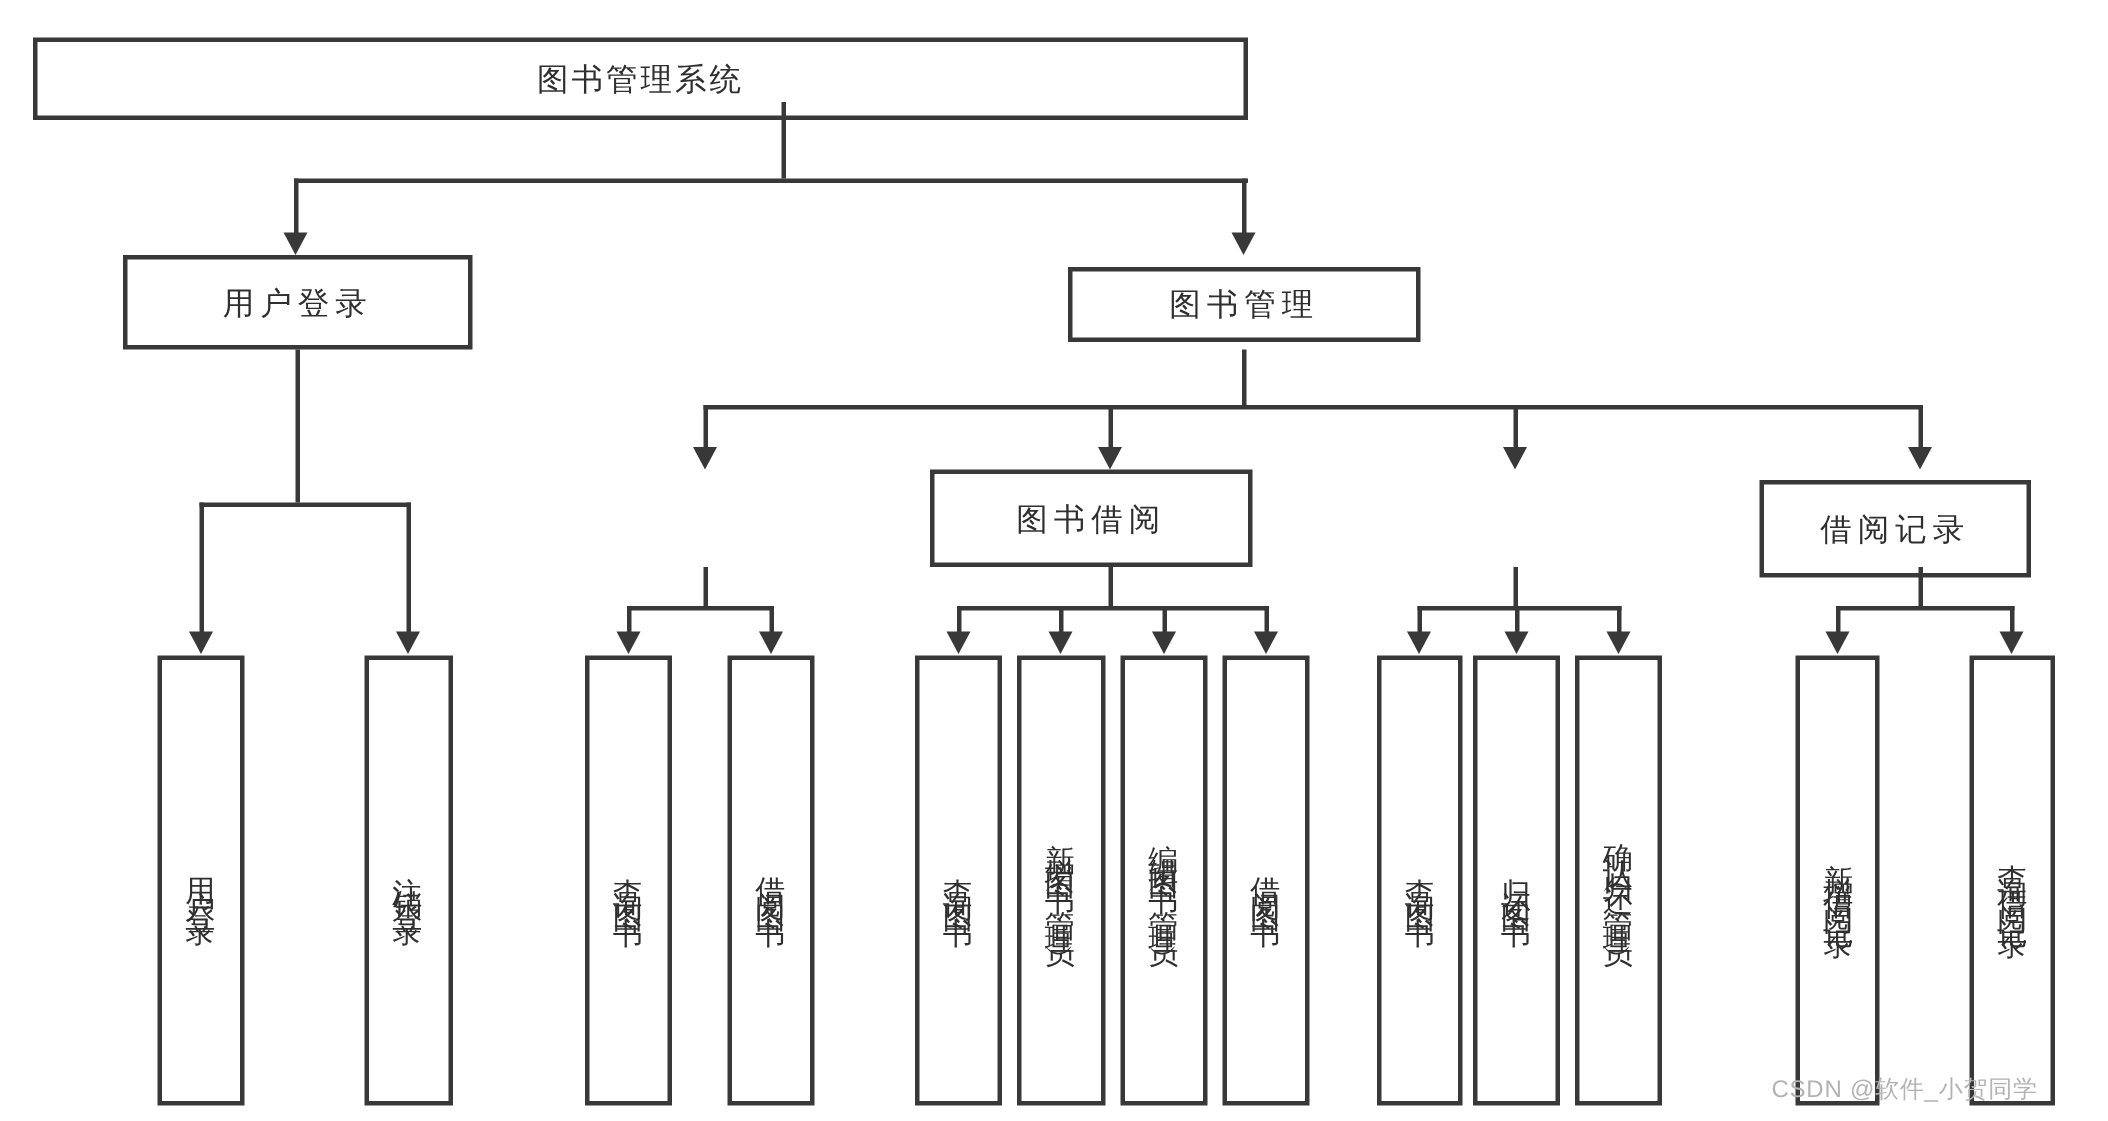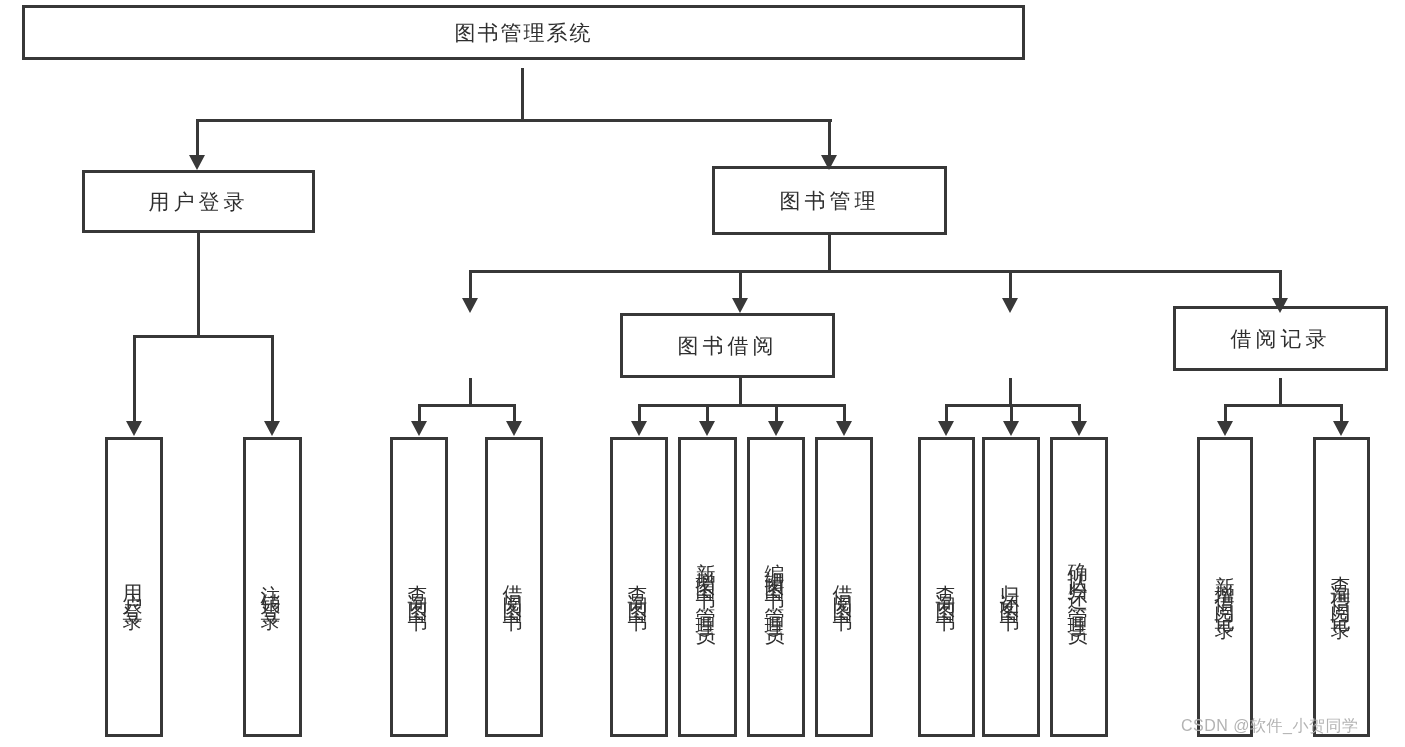--- a/index.html
+++ b/index.html
@@ -49,27 +49,27 @@
     white-space:nowrap;
     z-index:5;
     text-align:center;
   }
 </style>
 </head>
 <body>
 
 <div class="canvas">
 
-  <div class="node root" style="left:22px;top:5px;width:1003px;height:55px">图书管理系统</div>
+  <div class="node root" style="left:22px;top:25px;width:810px;height:55px">图书管理系统</div>
 
   <div class="node" style="left:82px;top:170px;width:233px;height:63px">用户登录</div>
-  <div class="node" style="left:712px;top:166px;width:235px;height:69px">图书管理</div>
+  <div class="node" style="left:712px;top:178px;width:235px;height:50px">图书管理</div>
 
   <div class="node" style="left:620px;top:313px;width:215px;height:65px">图书借阅</div>
-  <div class="node" style="left:1173px;top:306px;width:215px;height:65px">借阅记录</div>
+  <div class="node" style="left:1173px;top:320px;width:181px;height:65px">借阅记录</div>
 
   <div class="vnode" style="left:105px;top:437px;width:58px;height:300px">用户登录</div>
   <div class="vnode" style="left:243px;top:437px;width:59px;height:300px">注销登录</div>
 
   <div class="vnode" style="left:390px;top:437px;width:58px;height:300px">查询图书</div>
   <div class="vnode" style="left:485px;top:437px;width:58px;height:300px">借阅图书</div>
 
   <div class="vnode" style="left:610px;top:437px;width:58px;height:300px">查询图书</div>
   <div class="vnode" style="left:678px;top:437px;width:59px;height:300px">新增图书（管理员）</div>
   <div class="vnode" style="left:747px;top:437px;width:58px;height:300px">编辑图书（管理员）</div>

